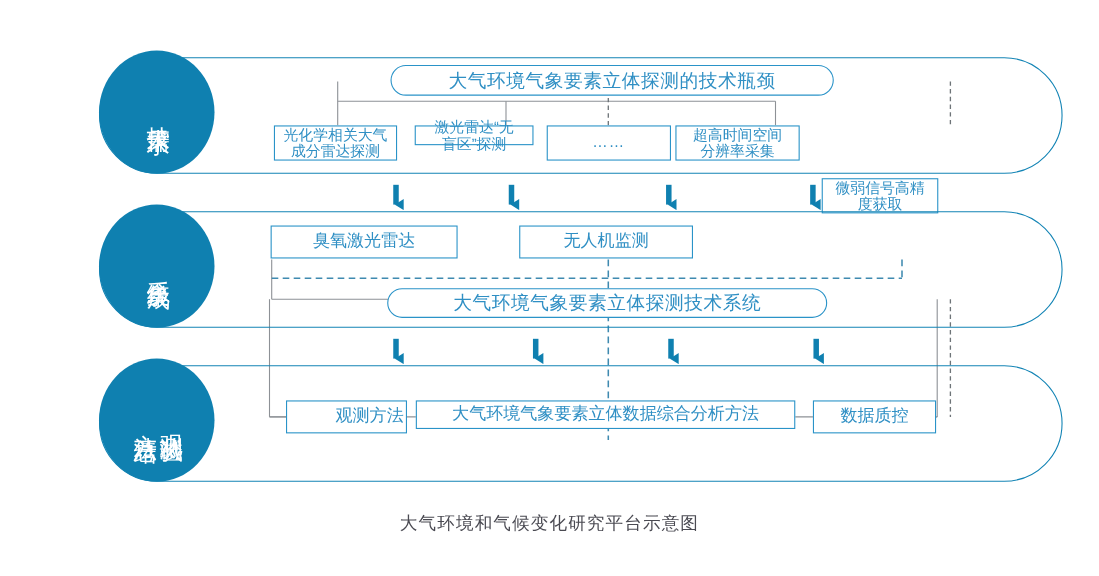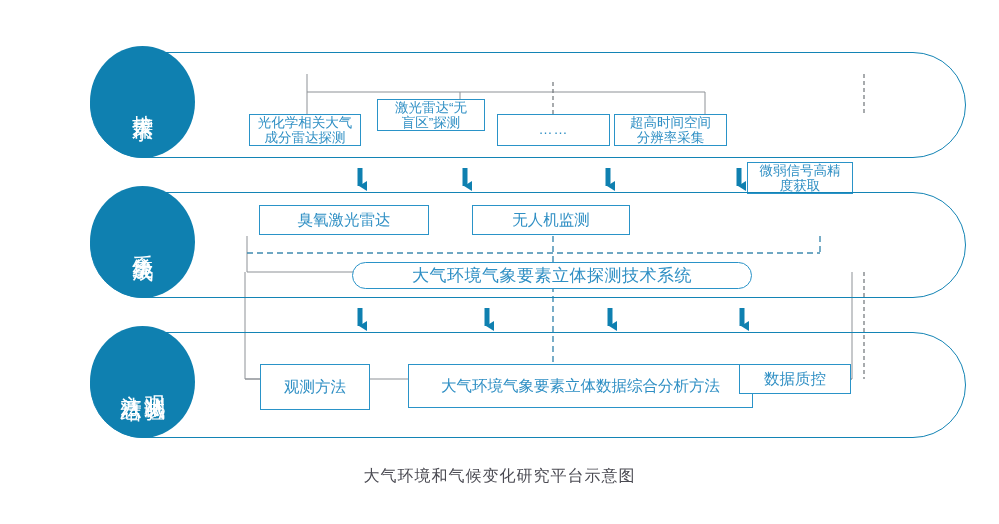--- a/index.html
+++ b/index.html
@@ -167,26 +167,29 @@
       <path d="M245,379 L852,379"></path>
     </g>
   </svg>
 
   <div class="band" style="left:90px; top:52px; width:876px; height:106px;"></div>
 
   <div class="circle" style="left:90px; top:46px; width:105px; height:112px;">
     <span>技术需求</span>
   </div>
 
+  <div class="pill" style="left:355px; top:59px; width:403px; height:28px;">
+    <span>大气环境气象要素立体探测的技术瓶颈</span>
+  </div>
 
   <div class="nodebox" style="left:249px; top:114px; width:112px; height:32px;">
     <span>光化学相关大气
 成分雷达探测</span>
   </div>
-  <div class="nodebox" style="left:377px; top:99px; width:108px; height:32px;">
+  <div class="nodebox" style="left:377px; top:114px; width:108px; height:18px;">
     <span>激光雷达“无
 盲区”探测</span>
   </div>
   <div class="nodebox" style="left:497px; top:114px; width:113px; height:32px;">
     <span class="ellipsis-txt">……</span>
   </div>
   <div class="nodebox" style="left:614px; top:114px; width:113px; height:32px;justify-content:center;">
     <span>超高时间空间
 分辨率采集</span>
   </div>
@@ -194,42 +197,42 @@
     <span>微弱信号高精
 度获取</span>
   </div>
 
   <div class="band" style="left:90px; top:192px; width:876px; height:106px;"></div>
 
   <div class="circle" style="left:90px; top:186px; width:105px; height:112px;">
     <span>系统集成</span>
   </div>
 
-  <div class="nodebox single" style="left:246px; top:205px; width:170px; height:30px;margin-left:13px;">
+  <div class="nodebox single" style="left:246px; top:205px; width:170px; height:30px;">
     <span>臭氧激光雷达</span>
   </div>
   <div class="nodebox single" style="left:472px; top:205px; width:158px; height:30px;">
     <span>无人机监测</span>
   </div>
 
   <div class="pill" style="left:352px; top:262px; width:400px; height:27px;">
     <span>大气环境气象要素立体探测技术系统</span>
   </div>
 
   <div class="band" style="left:90px; top:332px; width:876px; height:106px;"></div>
 
   <div class="circle two-col" style="left:90px; top:326px; width:105px; height:112px;">
     <span class="col">方法总结</span>
     <span class="col">观测试验</span>
   </div>
 
-  <div class="nodebox single" style="left:260px; top:364px; width:110px; height:46px;">
+  <div class="nodebox single" style="left:260px; top:364px; width:110px; height:30px;justify-content:flex-end;">
     <span>观测方法</span>
   </div>
-  <div class="nodebox single" style="left:408px; top:364px; width:345px; height:44px;">
+  <div class="nodebox single" style="left:378px; top:364px; width:345px; height:26px;">
     <span>大气环境气象要素立体数据综合分析方法</span>
   </div>
   <div class="nodebox single" style="left:739px; top:364px; width:112px; height:30px;">
     <span>数据质控</span>
   </div>
 
   <div class="caption" style="top:466px;">
     <span>大气环境和气候变化研究平台示意图</span>
   </div>
 

